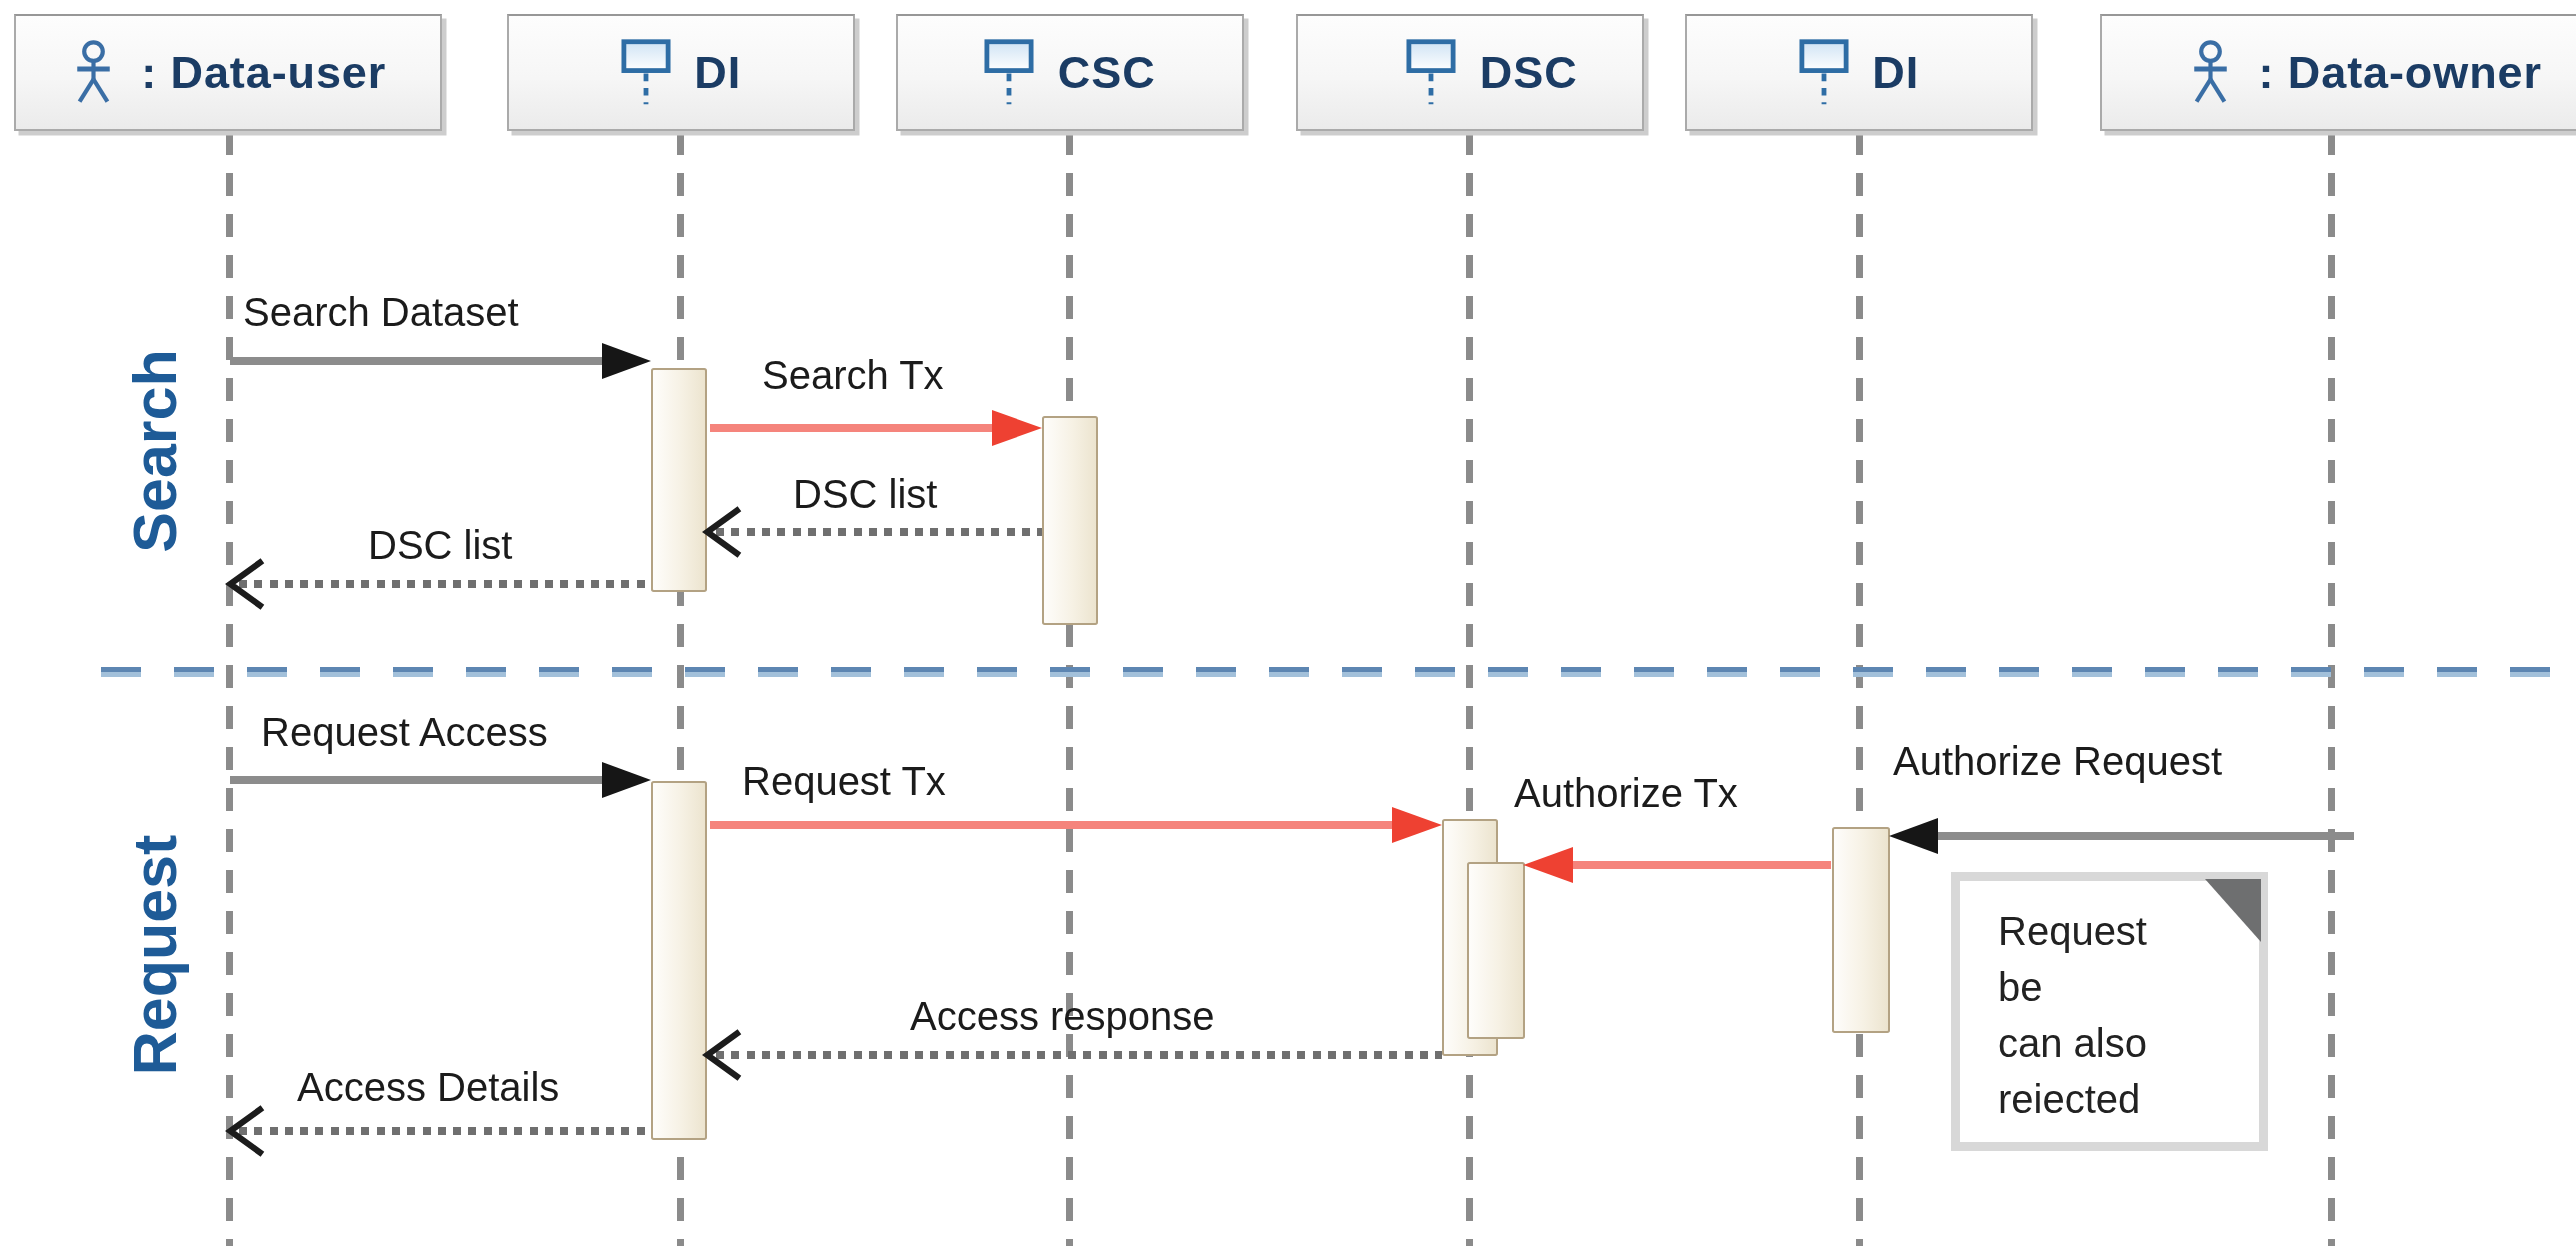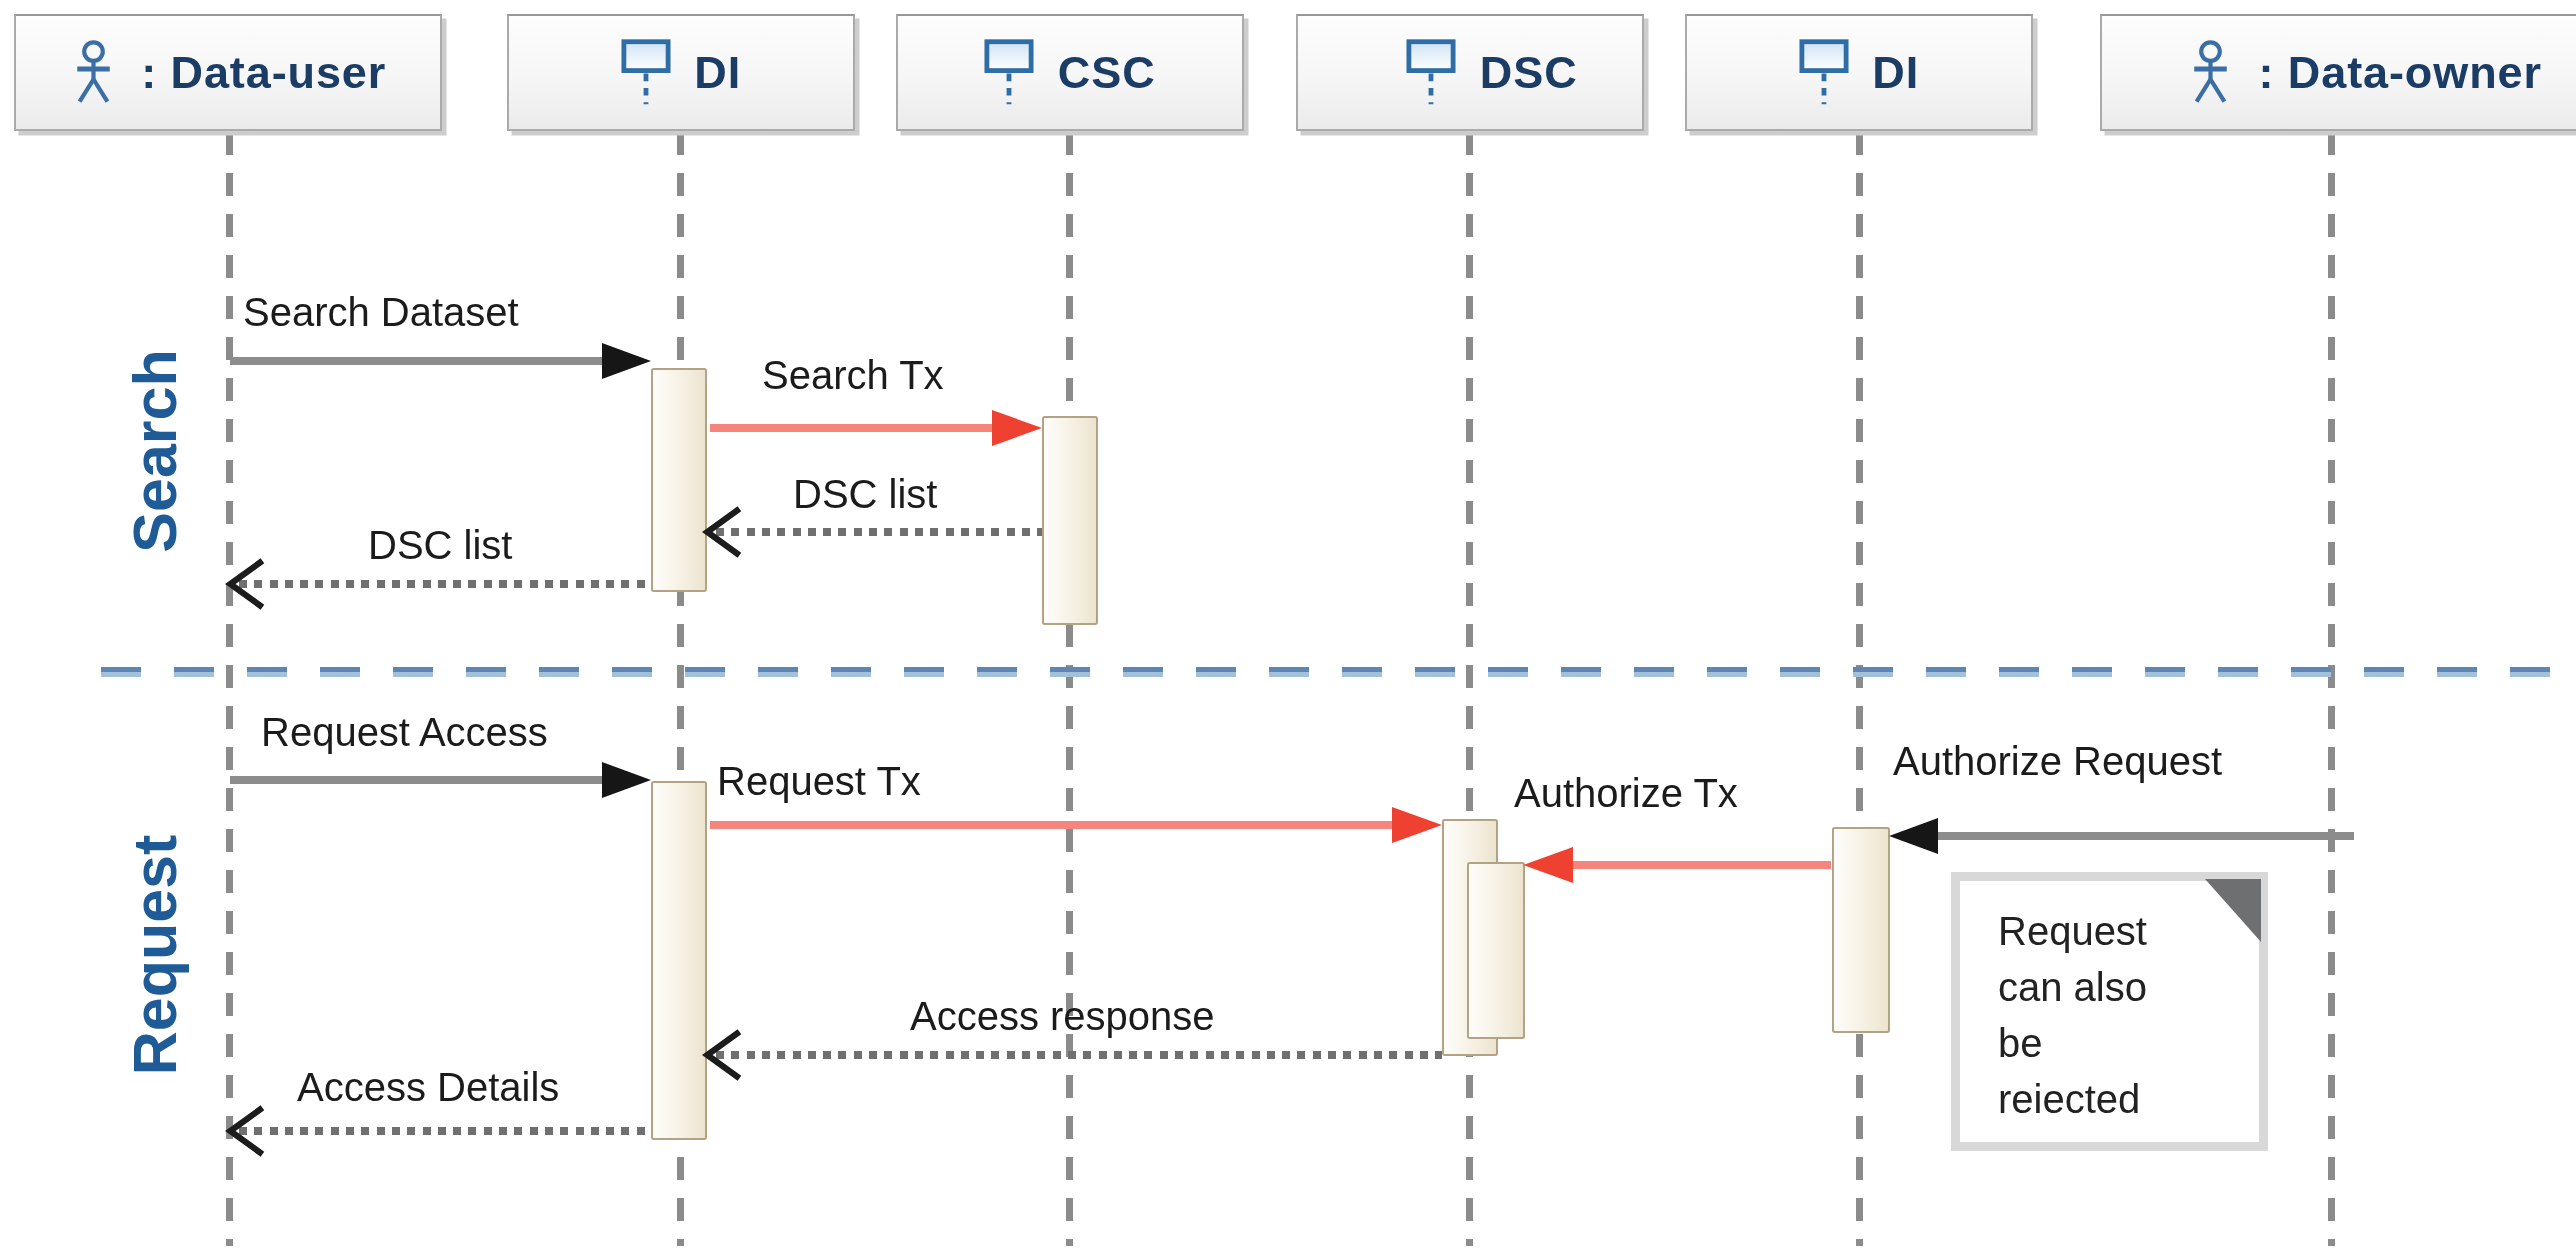--- a/index.html
+++ b/index.html
@@ -174,21 +174,21 @@
   <div class="msg" style="left:230px;top:762px;width:421px;">
     <div class="line line-sync" style="right:43px;"></div>
     <div class="head-r head-black"></div>
   </div>
   <div class="msg-label" style="left:261px;top:710px;">Request Access</div>
 
   <div class="msg" style="left:710px;top:807px;width:732px;">
     <div class="line line-async" style="right:43px;"></div>
     <div class="head-r head-red"></div>
   </div>
-  <div class="msg-label" style="left:717px;top:759px;">Request Tx</div>
+  <div class="msg-label" style="left:742px;top:759px;">Request Tx</div>
 
   <div class="msg" style="left:1889px;top:818px;width:465px;">
     <div class="line line-sync" style="left:43px;"></div>
     <div class="head-l head-black"></div>
   </div>
   <div class="msg-label" style="left:1893px;top:739px;">Authorize Request</div>
 
   <div class="msg" style="left:1523px;top:847px;width:308px;">
     <div class="line line-async" style="left:43px;"></div>
     <div class="head-l head-red"></div>
@@ -207,19 +207,19 @@
     <div class="line line-return" style="left:9px;"></div>
     <svg class="vhead" width="41" height="56" viewBox="0 0 46 62">
       <path d="M42 5 L6 31 L42 57" fill="none" stroke="#1c1c1c" stroke-width="7"></path>
     </svg>
   </div>
   <div class="msg-label" style="left:297px;top:1065px;">Access Details</div>
 
   <div class="note" style="left:1951px;top:872px;width:317px;height:279px;">
     <div class="fold"></div>
     <div class="note-line">Request</div>
+    <div class="note-line">be</div>
     <div class="note-line">can also</div>
-    <div class="note-line">be</div>
     <div class="note-line">reiected</div>
   </div>
 
 </div>
 
 
 </body></html>

